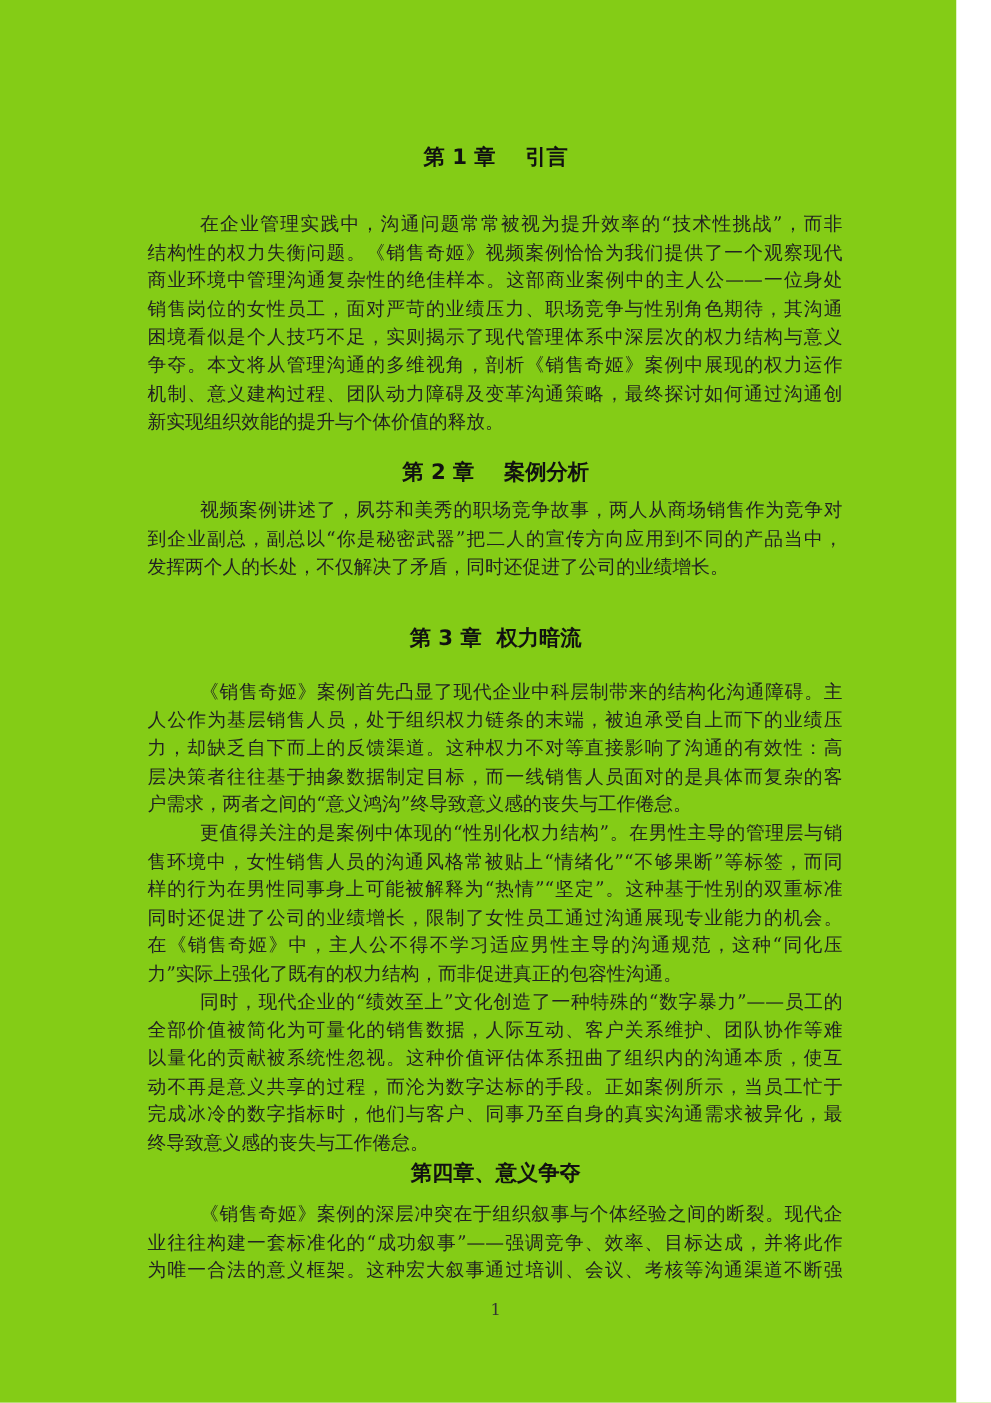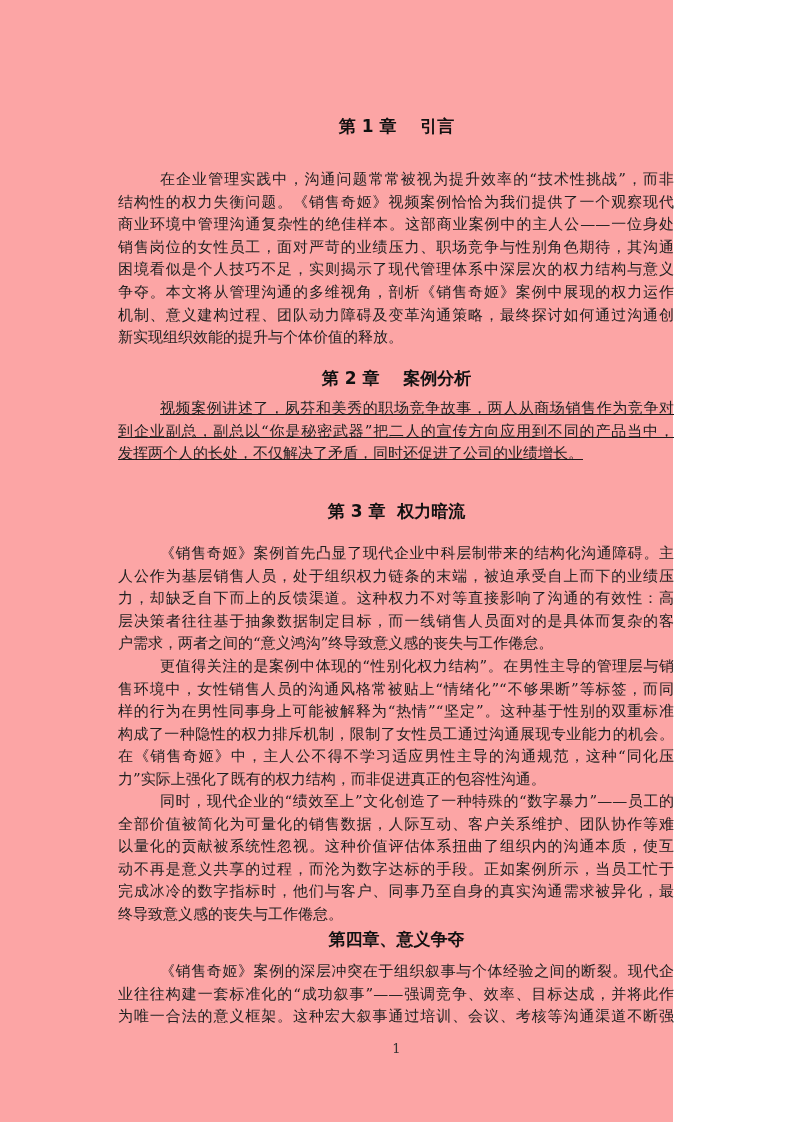--- a/index.html
+++ b/index.html
@@ -11,23 +11,23 @@
     width: 793px;
     height: 1122px;
     position: relative;
     overflow: hidden;
     font-family: "DejaVu Serif", "Liberation Serif", serif;
     color: #1a1a1a;
   }
   .page {
     position: absolute;
     left: 0; top: 0;
-    width: 673px;
+    width: 765px;
     height: 1122px;
-    background: #fca5a5;
+    background: #84cc16;
   }
   .heading {
     position: absolute;
     left: 0;
     width: 793px;
     text-align: center;
     font-family: "DejaVu Sans", "Liberation Sans", sans-serif;
     font-weight: bold;
     font-size: 17px;
     line-height: 20px;
@@ -77,39 +77,39 @@
     <span class="line">结构性的权力失衡问题。《销售奇姬》视频案例恰恰为我们提供了一个观察现代</span>
     <span class="line">商业环境中管理沟通复杂性的绝佳样本。这部商业案例中的主人公——一位身处</span>
     <span class="line">销售岗位的女性员工，面对严苛的业绩压力、职场竞争与性别角色期待，其沟通</span>
     <span class="line">困境看似是个人技巧不足，实则揭示了现代管理体系中深层次的权力结构与意义</span>
     <span class="line">争夺。本文将从管理沟通的多维视角，剖析《销售奇姬》案例中展现的权力运作</span>
     <span class="line">机制、意义建构过程、团队动力障碍及变革沟通策略，最终探讨如何通过沟通创</span>
     <span class="line last">新实现组织效能的提升与个体价值的释放。</span>
   </div>
 
   <div class="heading" style="top:368px;">第 2 章    案例分析</div>
-  <div class="para" style="top:397px;text-decoration:underline;">
+  <div class="para" style="top:397px;">
     <span class="line indent">视频案例讲述了，夙芬和美秀的职场竞争故事，两人从商场销售作为竞争对</span>
     <span class="line">到企业副总，副总以“你是秘密武器”把二人的宣传方向应用到不同的产品当中，</span>
     <span class="line last">发挥两个人的长处，不仅解决了矛盾，同时还促进了公司的业绩增长。</span>
   </div>
 
   <div class="heading" style="top:501px;">第 3 章  权力暗流</div>
   <div class="para" style="top:542px;">
     <span class="line indent">《销售奇姬》案例首先凸显了现代企业中科层制带来的结构化沟通障碍。主</span>
     <span class="line">人公作为基层销售人员，处于组织权力链条的末端，被迫承受自上而下的业绩压</span>
     <span class="line">力，却缺乏自下而上的反馈渠道。这种权力不对等直接影响了沟通的有效性：高</span>
     <span class="line">层决策者往往基于抽象数据制定目标，而一线销售人员面对的是具体而复杂的客</span>
     <span class="line last">户需求，两者之间的“意义鸿沟”终导致意义感的丧失与工作倦怠。</span>
   </div>
   <div class="para" style="top:655px;">
     <span class="line indent">更值得关注的是案例中体现的“性别化权力结构”。在男性主导的管理层与销</span>
     <span class="line">售环境中，女性销售人员的沟通风格常被贴上“情绪化”“不够果断”等标签，而同</span>
     <span class="line">样的行为在男性同事身上可能被解释为“热情”“坚定”。这种基于性别的双重标准</span>
-    <span class="line">构成了一种隐性的权力排斥机制，限制了女性员工通过沟通展现专业能力的机会。</span>
+    <span class="line">同时还促进了公司的业绩增长，限制了女性员工通过沟通展现专业能力的机会。</span>
     <span class="line">在《销售奇姬》中，主人公不得不学习适应男性主导的沟通规范，这种“同化压</span>
     <span class="line last">力”实际上强化了既有的权力结构，而非促进真正的包容性沟通。</span>
   </div>
   <div class="para" style="top:790px;">
     <span class="line indent">同时，现代企业的“绩效至上”文化创造了一种特殊的“数字暴力”——员工的</span>
     <span class="line">全部价值被简化为可量化的销售数据，人际互动、客户关系维护、团队协作等难</span>
     <span class="line">以量化的贡献被系统性忽视。这种价值评估体系扭曲了组织内的沟通本质，使互</span>
     <span class="line">动不再是意义共享的过程，而沦为数字达标的手段。正如案例所示，当员工忙于</span>
     <span class="line">完成冰冷的数字指标时，他们与客户、同事乃至自身的真实沟通需求被异化，最</span>
     <span class="line last">终导致意义感的丧失与工作倦怠。</span>

